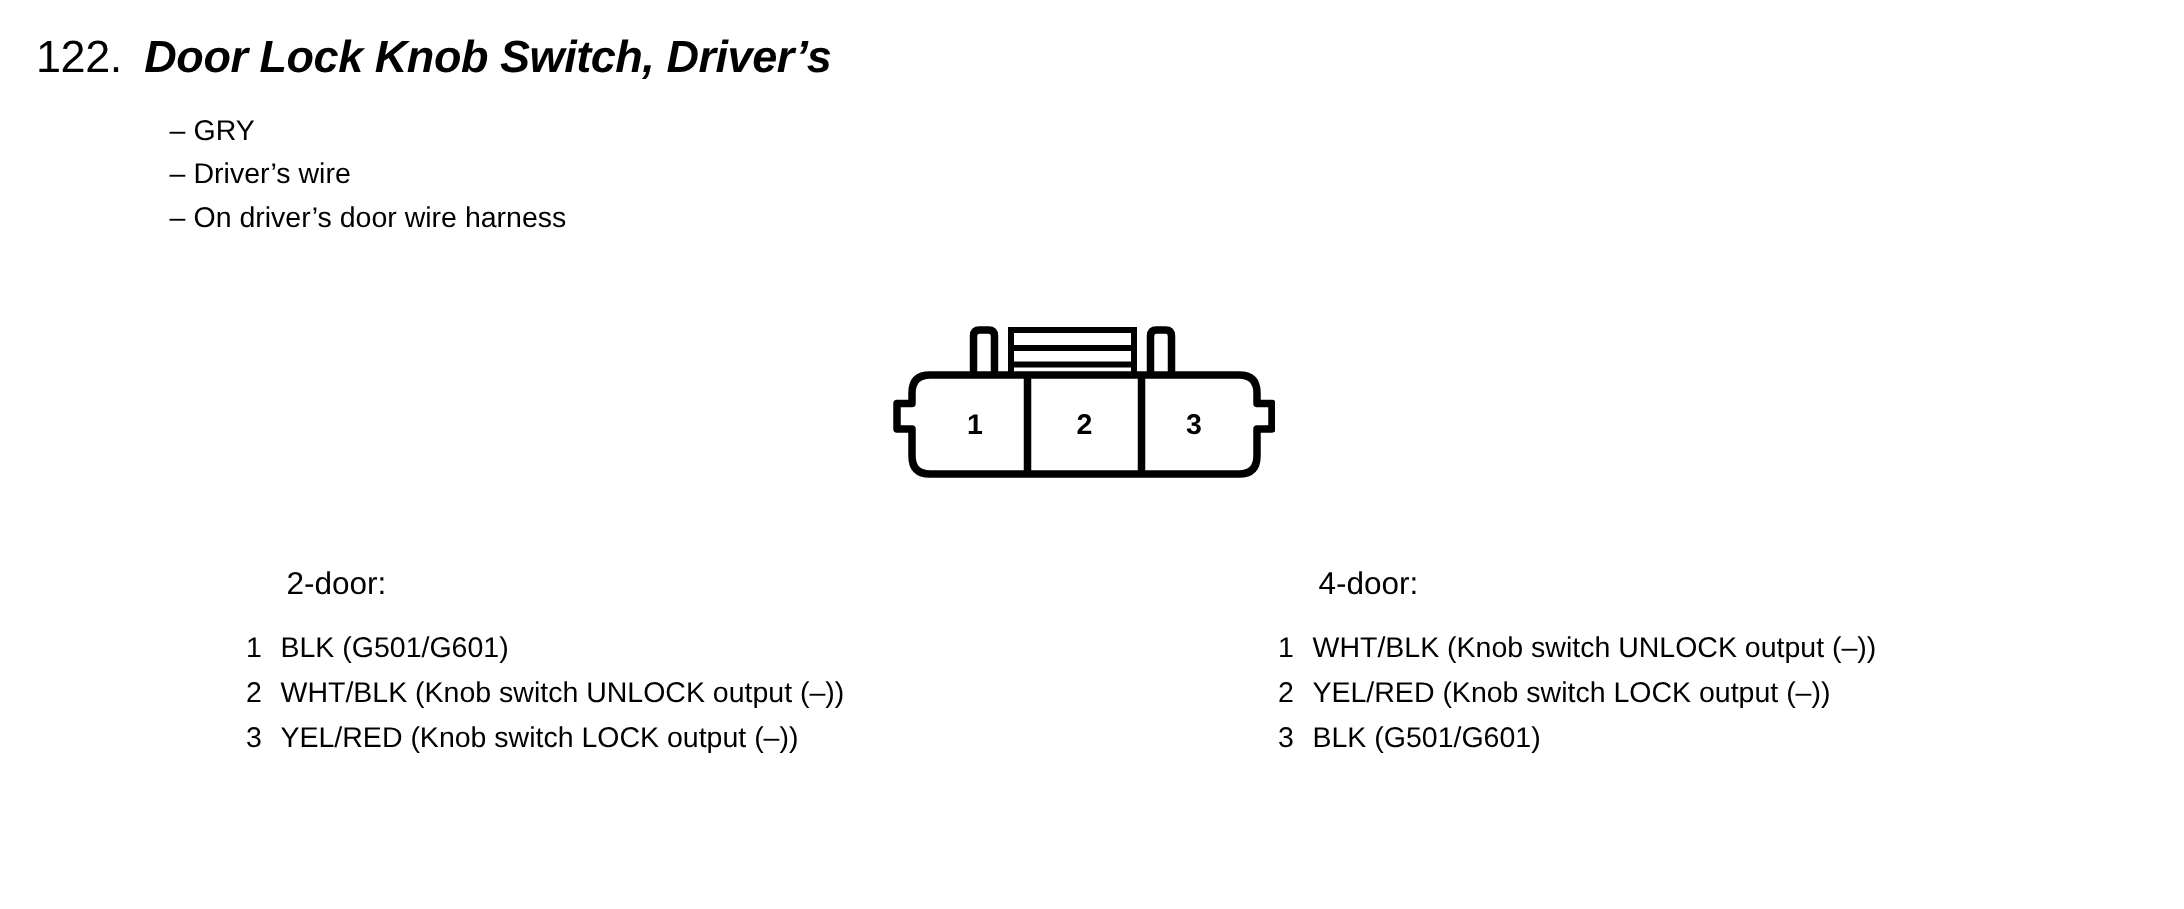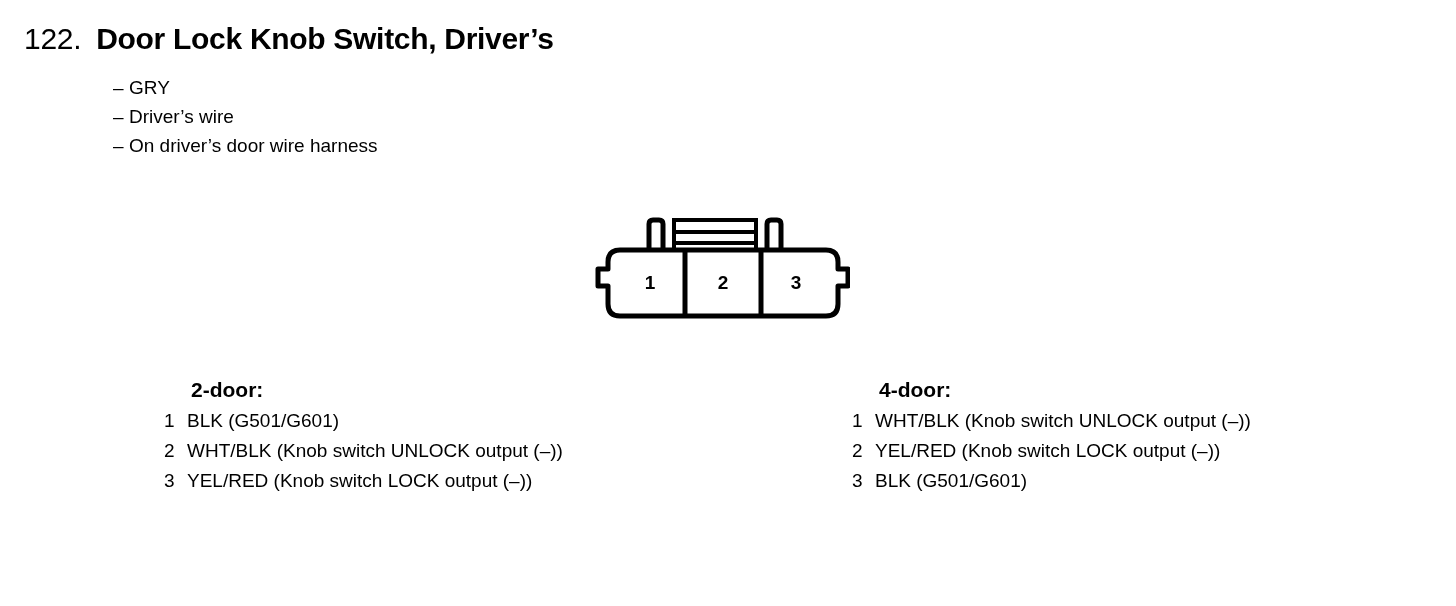--- a/index.html
+++ b/index.html
@@ -28,20 +28,21 @@
   #title-number {
     font-size: 30px;
     font-weight: normal;
     letter-spacing: -0.3px;
   }
   #title-text {
     font-size: 30px;
     font-weight: bold;
     letter-spacing: -0.3px;
     margin-left: 15px;
+    font-style: italic;
   }
 
   
   #spec-list {
     position: absolute;
     left: 113px;
     top: 73px;
   }
   .spec-row {
     display: flex;
@@ -77,23 +78,23 @@
 
   
   .pin-table {
     position: absolute;
   }
   #table-2door { left: 164px; top: 378px; }
   #table-4door { left: 852px; top: 378px; }
 
   .table-heading {
     font-size: 21px;
-    font-weight: bold;
+    font-weight: normal;
     margin-left: 27px;
-    margin-bottom: 4px;
+    margin-bottom: 16px;
     white-space: nowrap;
   }
   .pin-row {
     display: flex;
     align-items: baseline;
     font-size: 19px;
     line-height: 30px;
     white-space: nowrap;
   }
   .pin-index {

